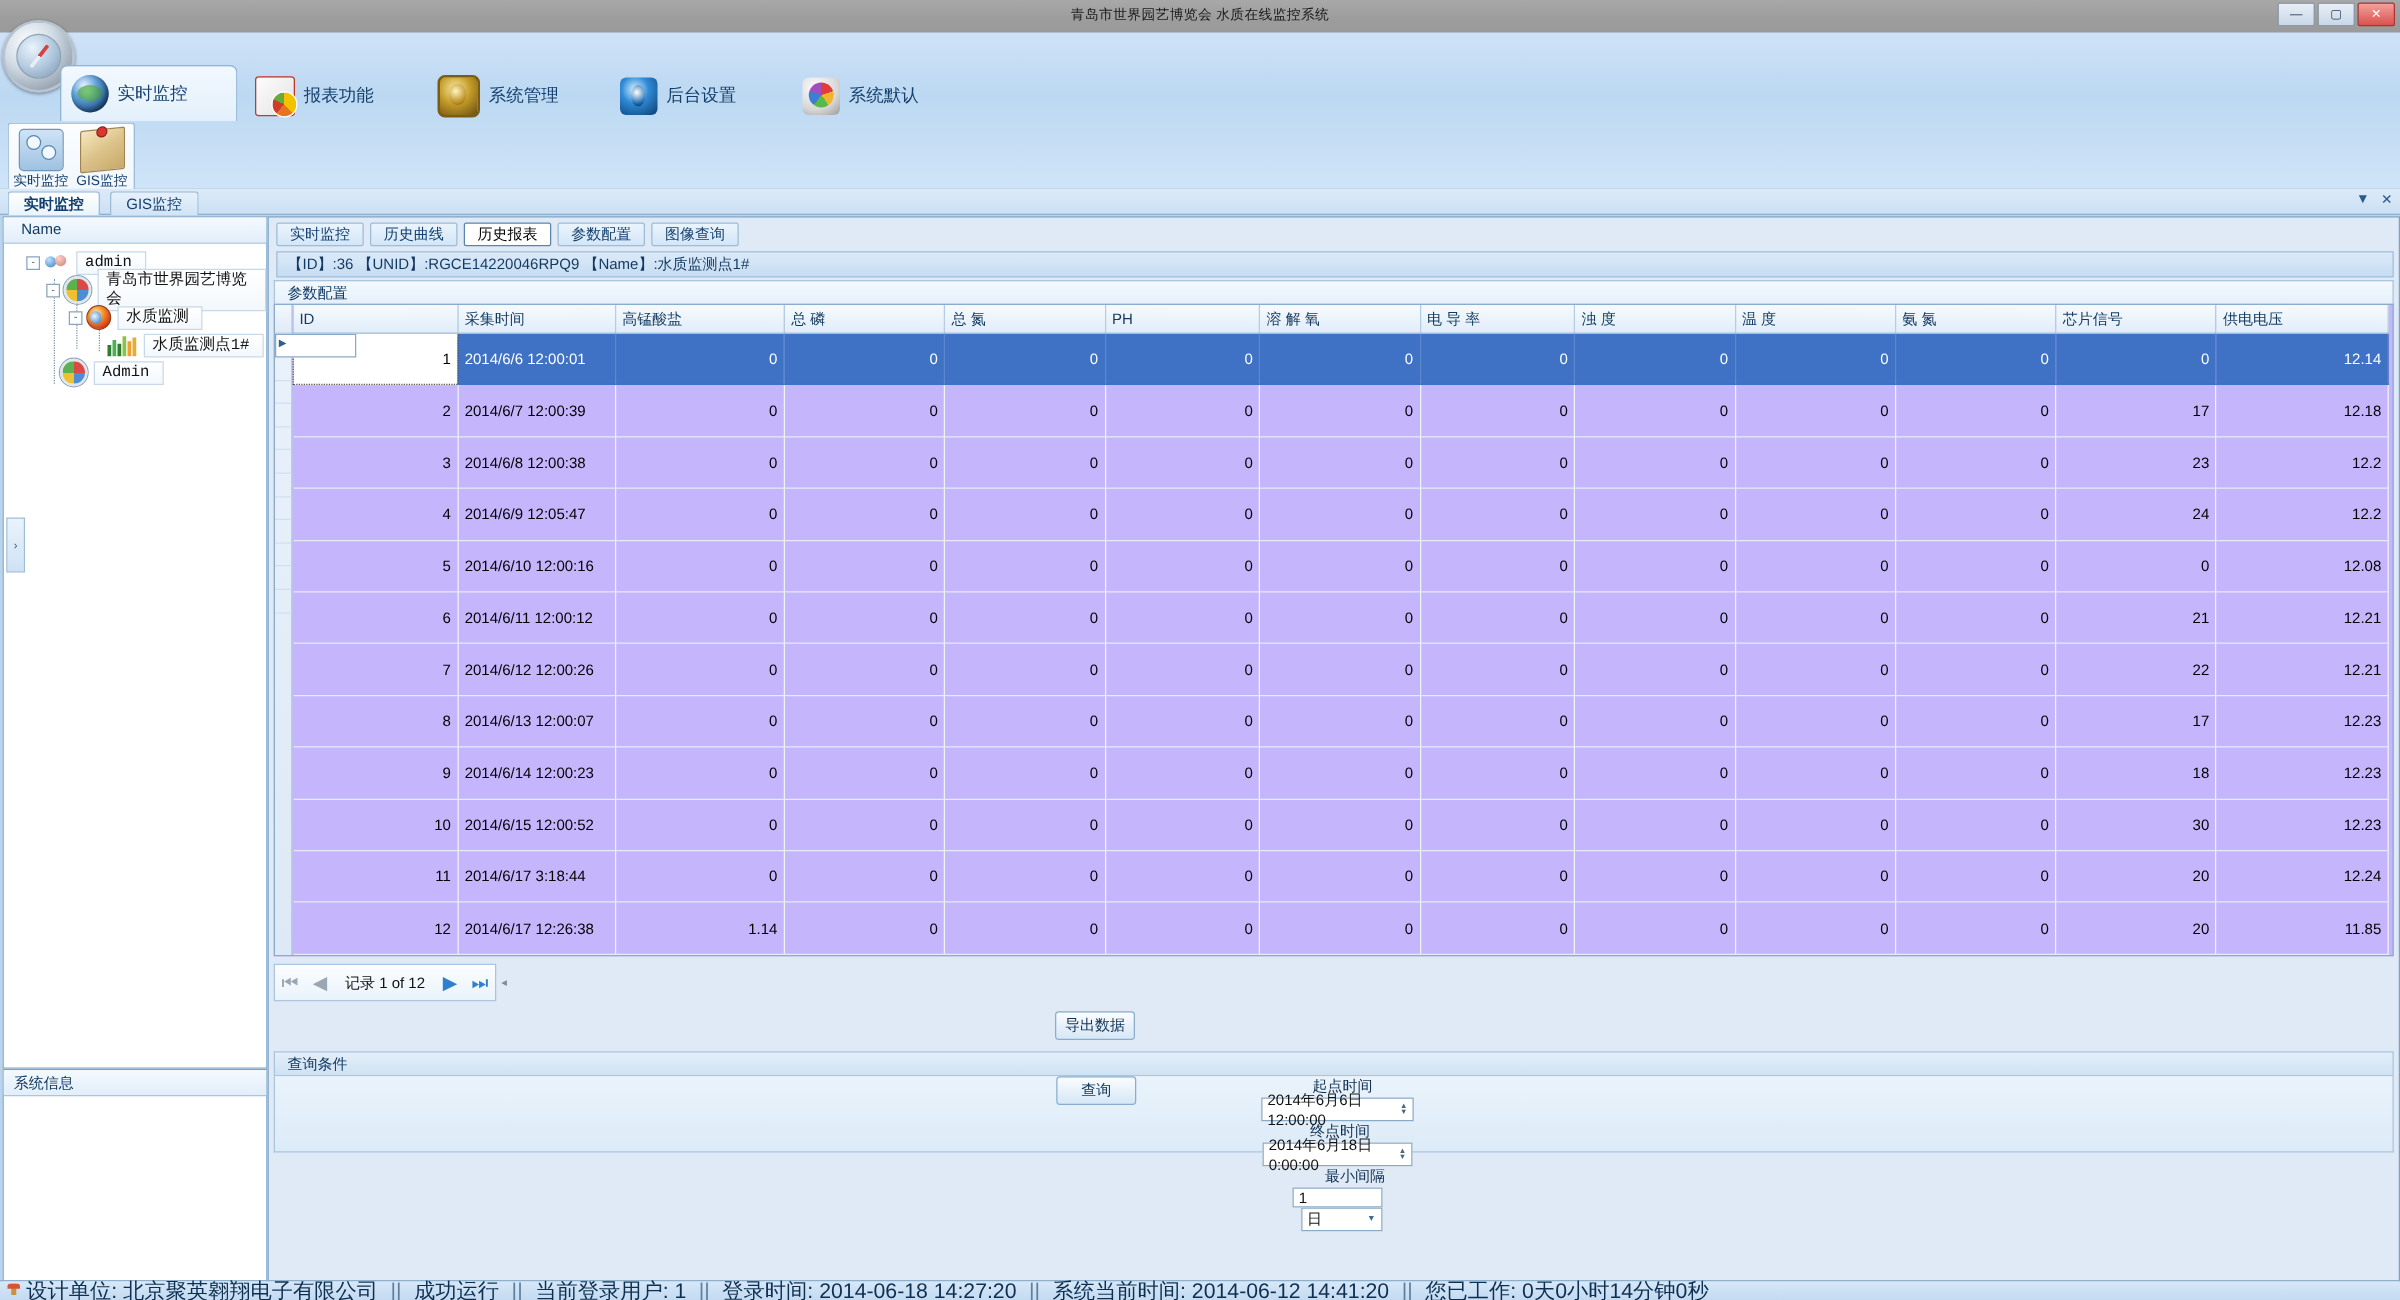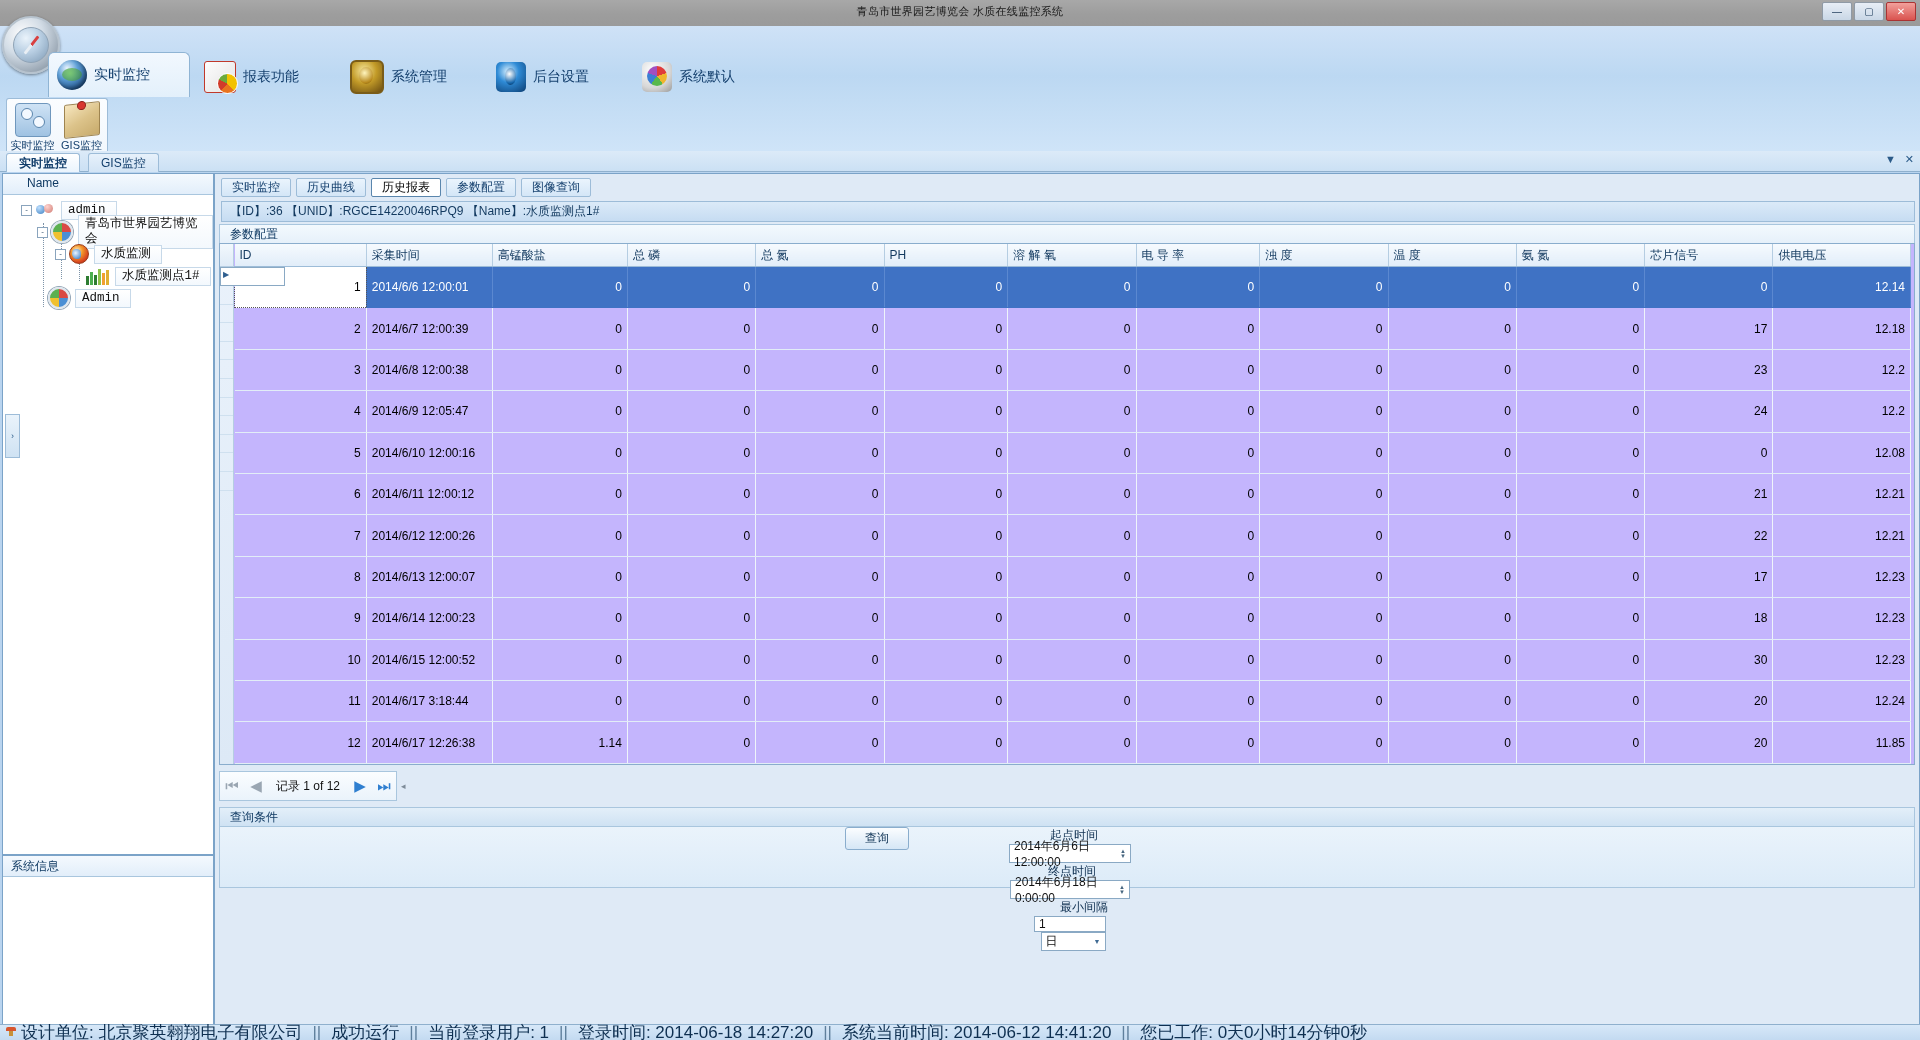--- a/index.html
+++ b/index.html
@@ -116,21 +116,21 @@
   .doctabs-right{position:absolute;right:6px;top:2px;font-size:11px;color:#2a5a88;display:flex;gap:9px;}
 
   
   .leftpanel{
     position:absolute;left:2px;top:173px;width:210px;height:680px;
     background:#fff;border:1px solid #7ba3c8;
   }
   .lp-header{
     height:18px;background:linear-gradient(180deg,#f4f9fe 0%,#e2eefa 100%);
     border-bottom:1px solid #a9c6de;font-size:12px;color:#103a63;
-    padding:2px 0 0 24px;
+    padding:2px 0 0 14px;
   }
   .tree{padding:4px 0 0 0;position:relative;}
   .tnode{display:flex;align-items:center;height:22px;font-size:12.5px;color:#111;position:relative;}
   .tnode .expander{
     width:9px;height:9px;border:1px solid #8aa4bd;background:#fff;
     font-size:8px;line-height:7px;text-align:center;color:#31506e;margin-right:3px;flex:0 0 auto;
   }
   .tico{width:21px;height:18px;margin-right:5px;flex:0 0 auto;position:relative;}
   .ico-users{background:transparent;}
   .ico-users:before{content:"";position:absolute;left:1px;top:4px;width:9px;height:9px;border-radius:50%;
@@ -646,20 +646,23 @@
       <div class="pgbox">
         <div class="pgbtn dim">⏮</div>
         <div class="pgbtn dim">◀</div>
         <div class="pglabel">记录 1 of 12</div>
         <div class="pgbtn act">▶</div>
         <div class="pgbtn act">⏭</div>
       </div>
       <div class="pgmore">◂</div>
     </div>
 
+    <div class="exportrow">
+      <div class="btn btn-export">导出数据</div>
+    </div>
 
     <div class="qc-head">查询条件</div>
     <div class="qc-body">
       <span class="lbl" style="margin-left:14px;">起点时间</span>
       <span class="field" style="margin-left:6px;width:112px;">
         <span style="flex:1">2014年6月6日 12:00:00</span>
         <span class="spin">
             <i>▲</i>
             <i>▼</i>
           </span>

